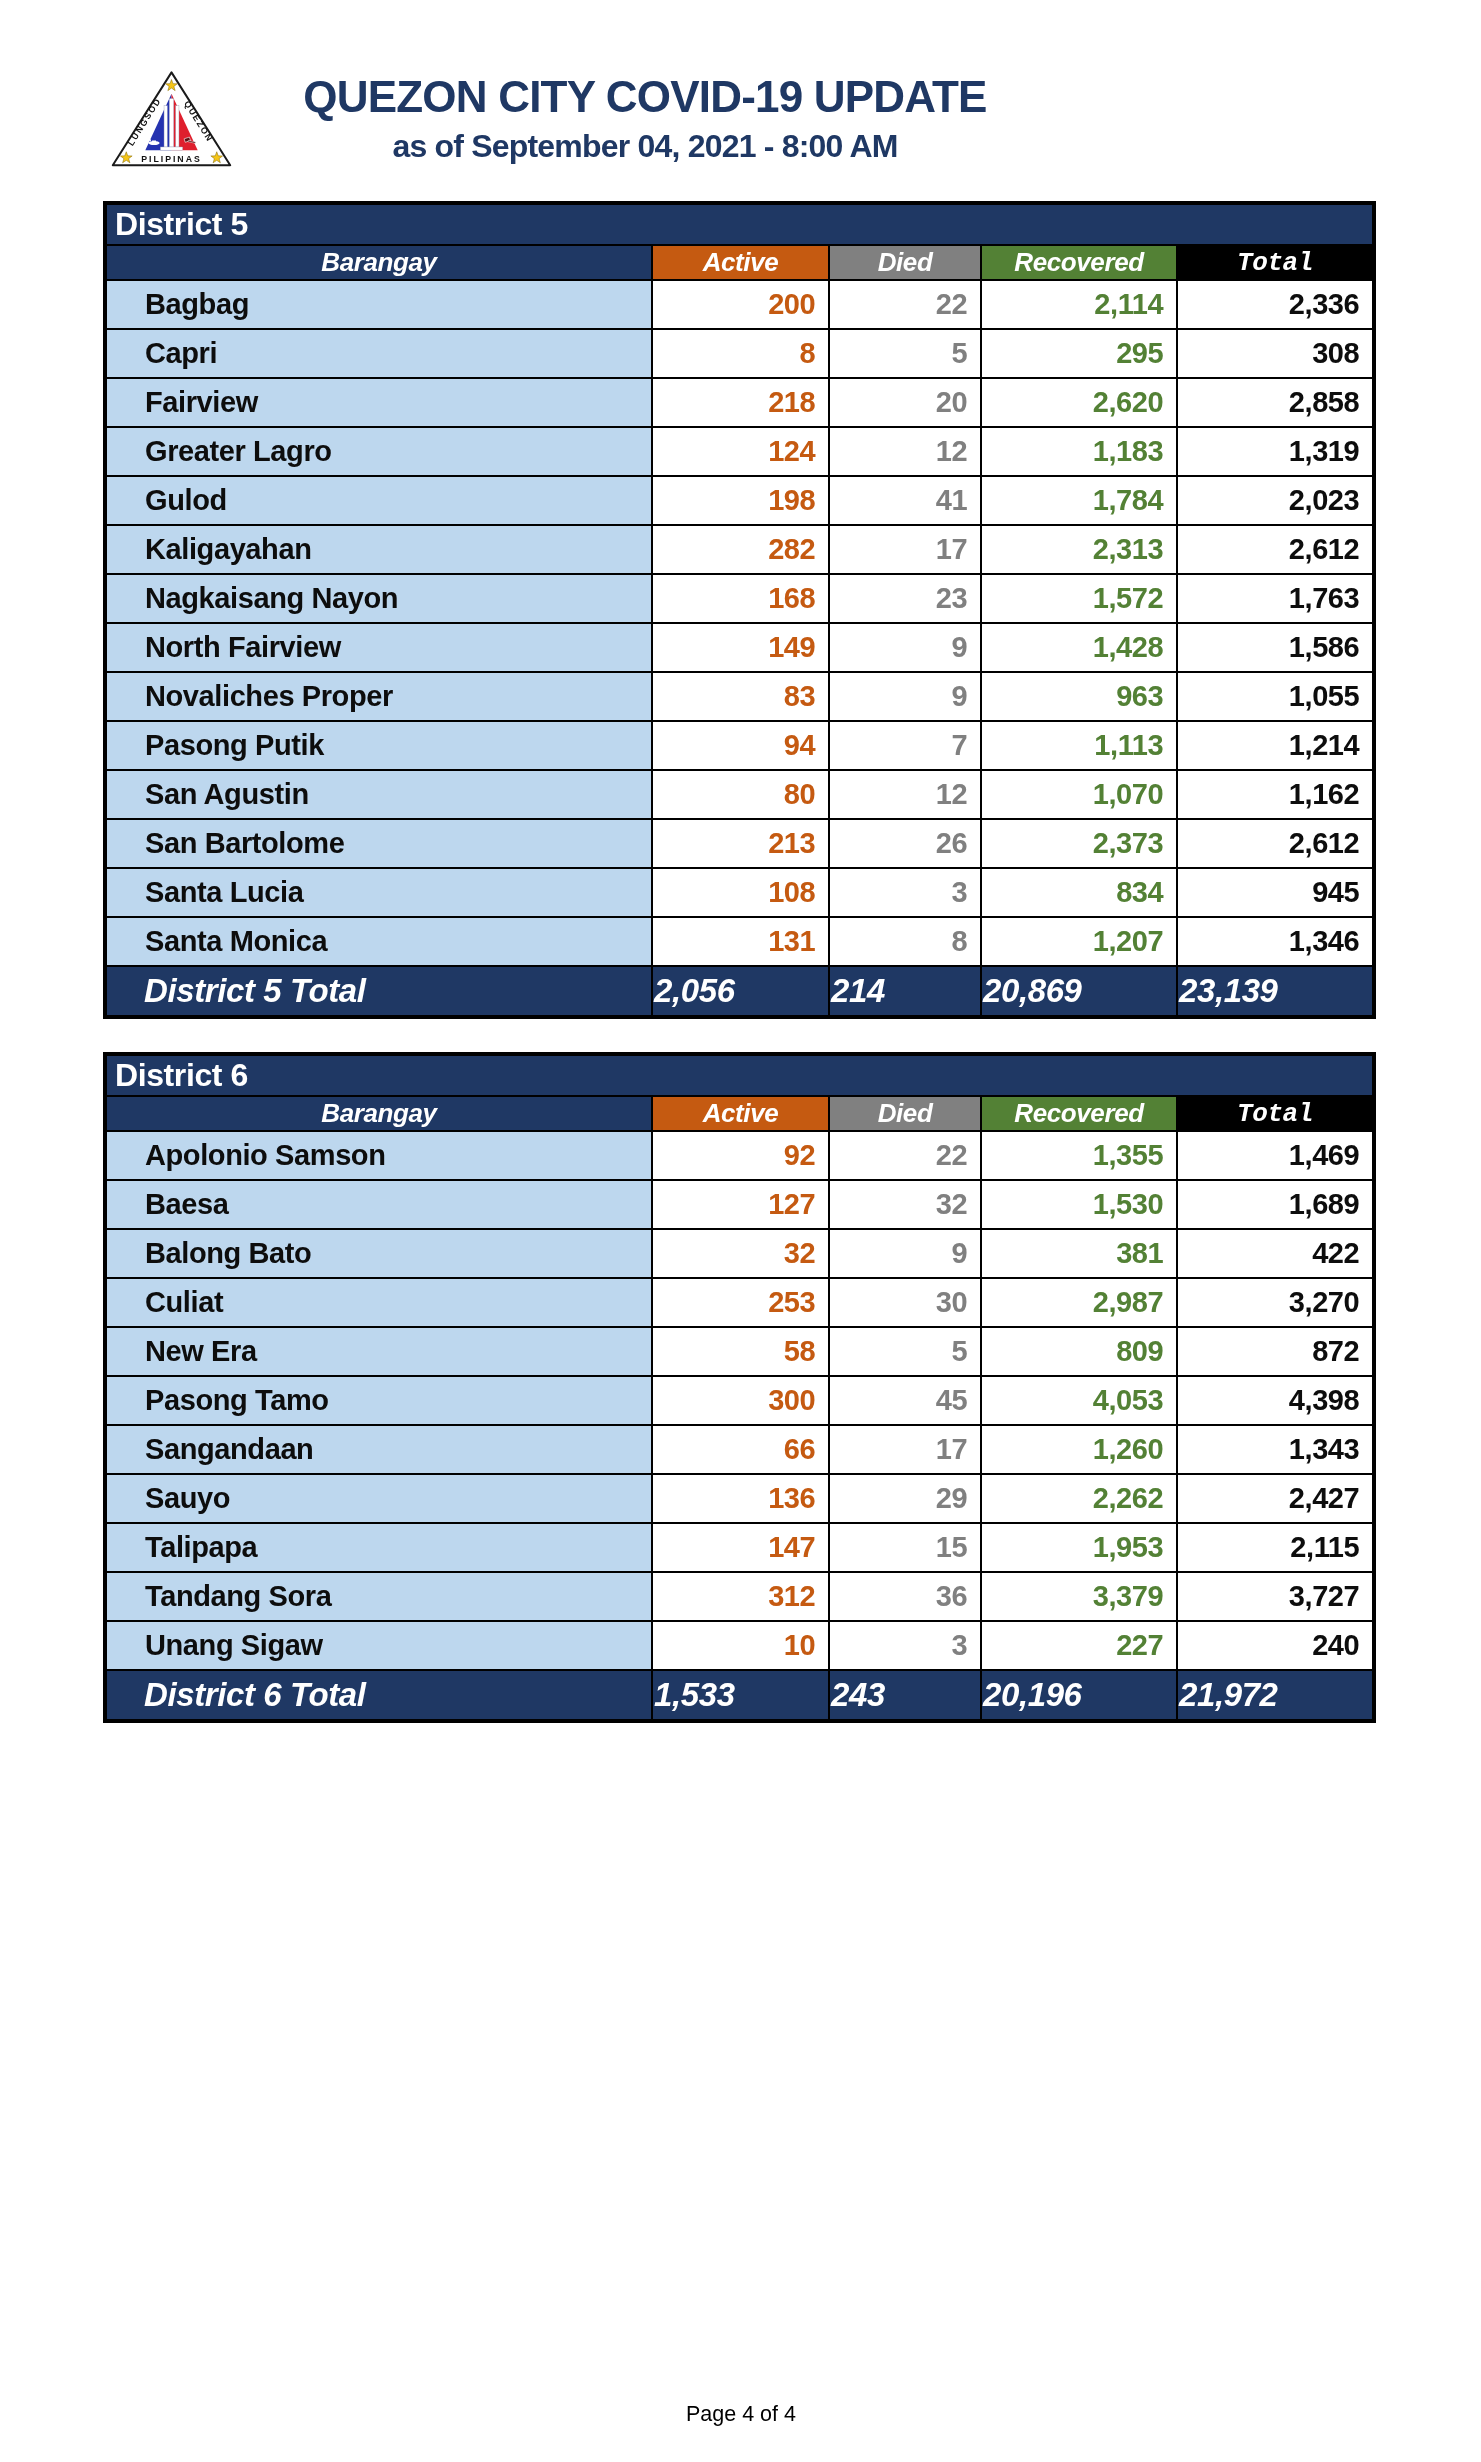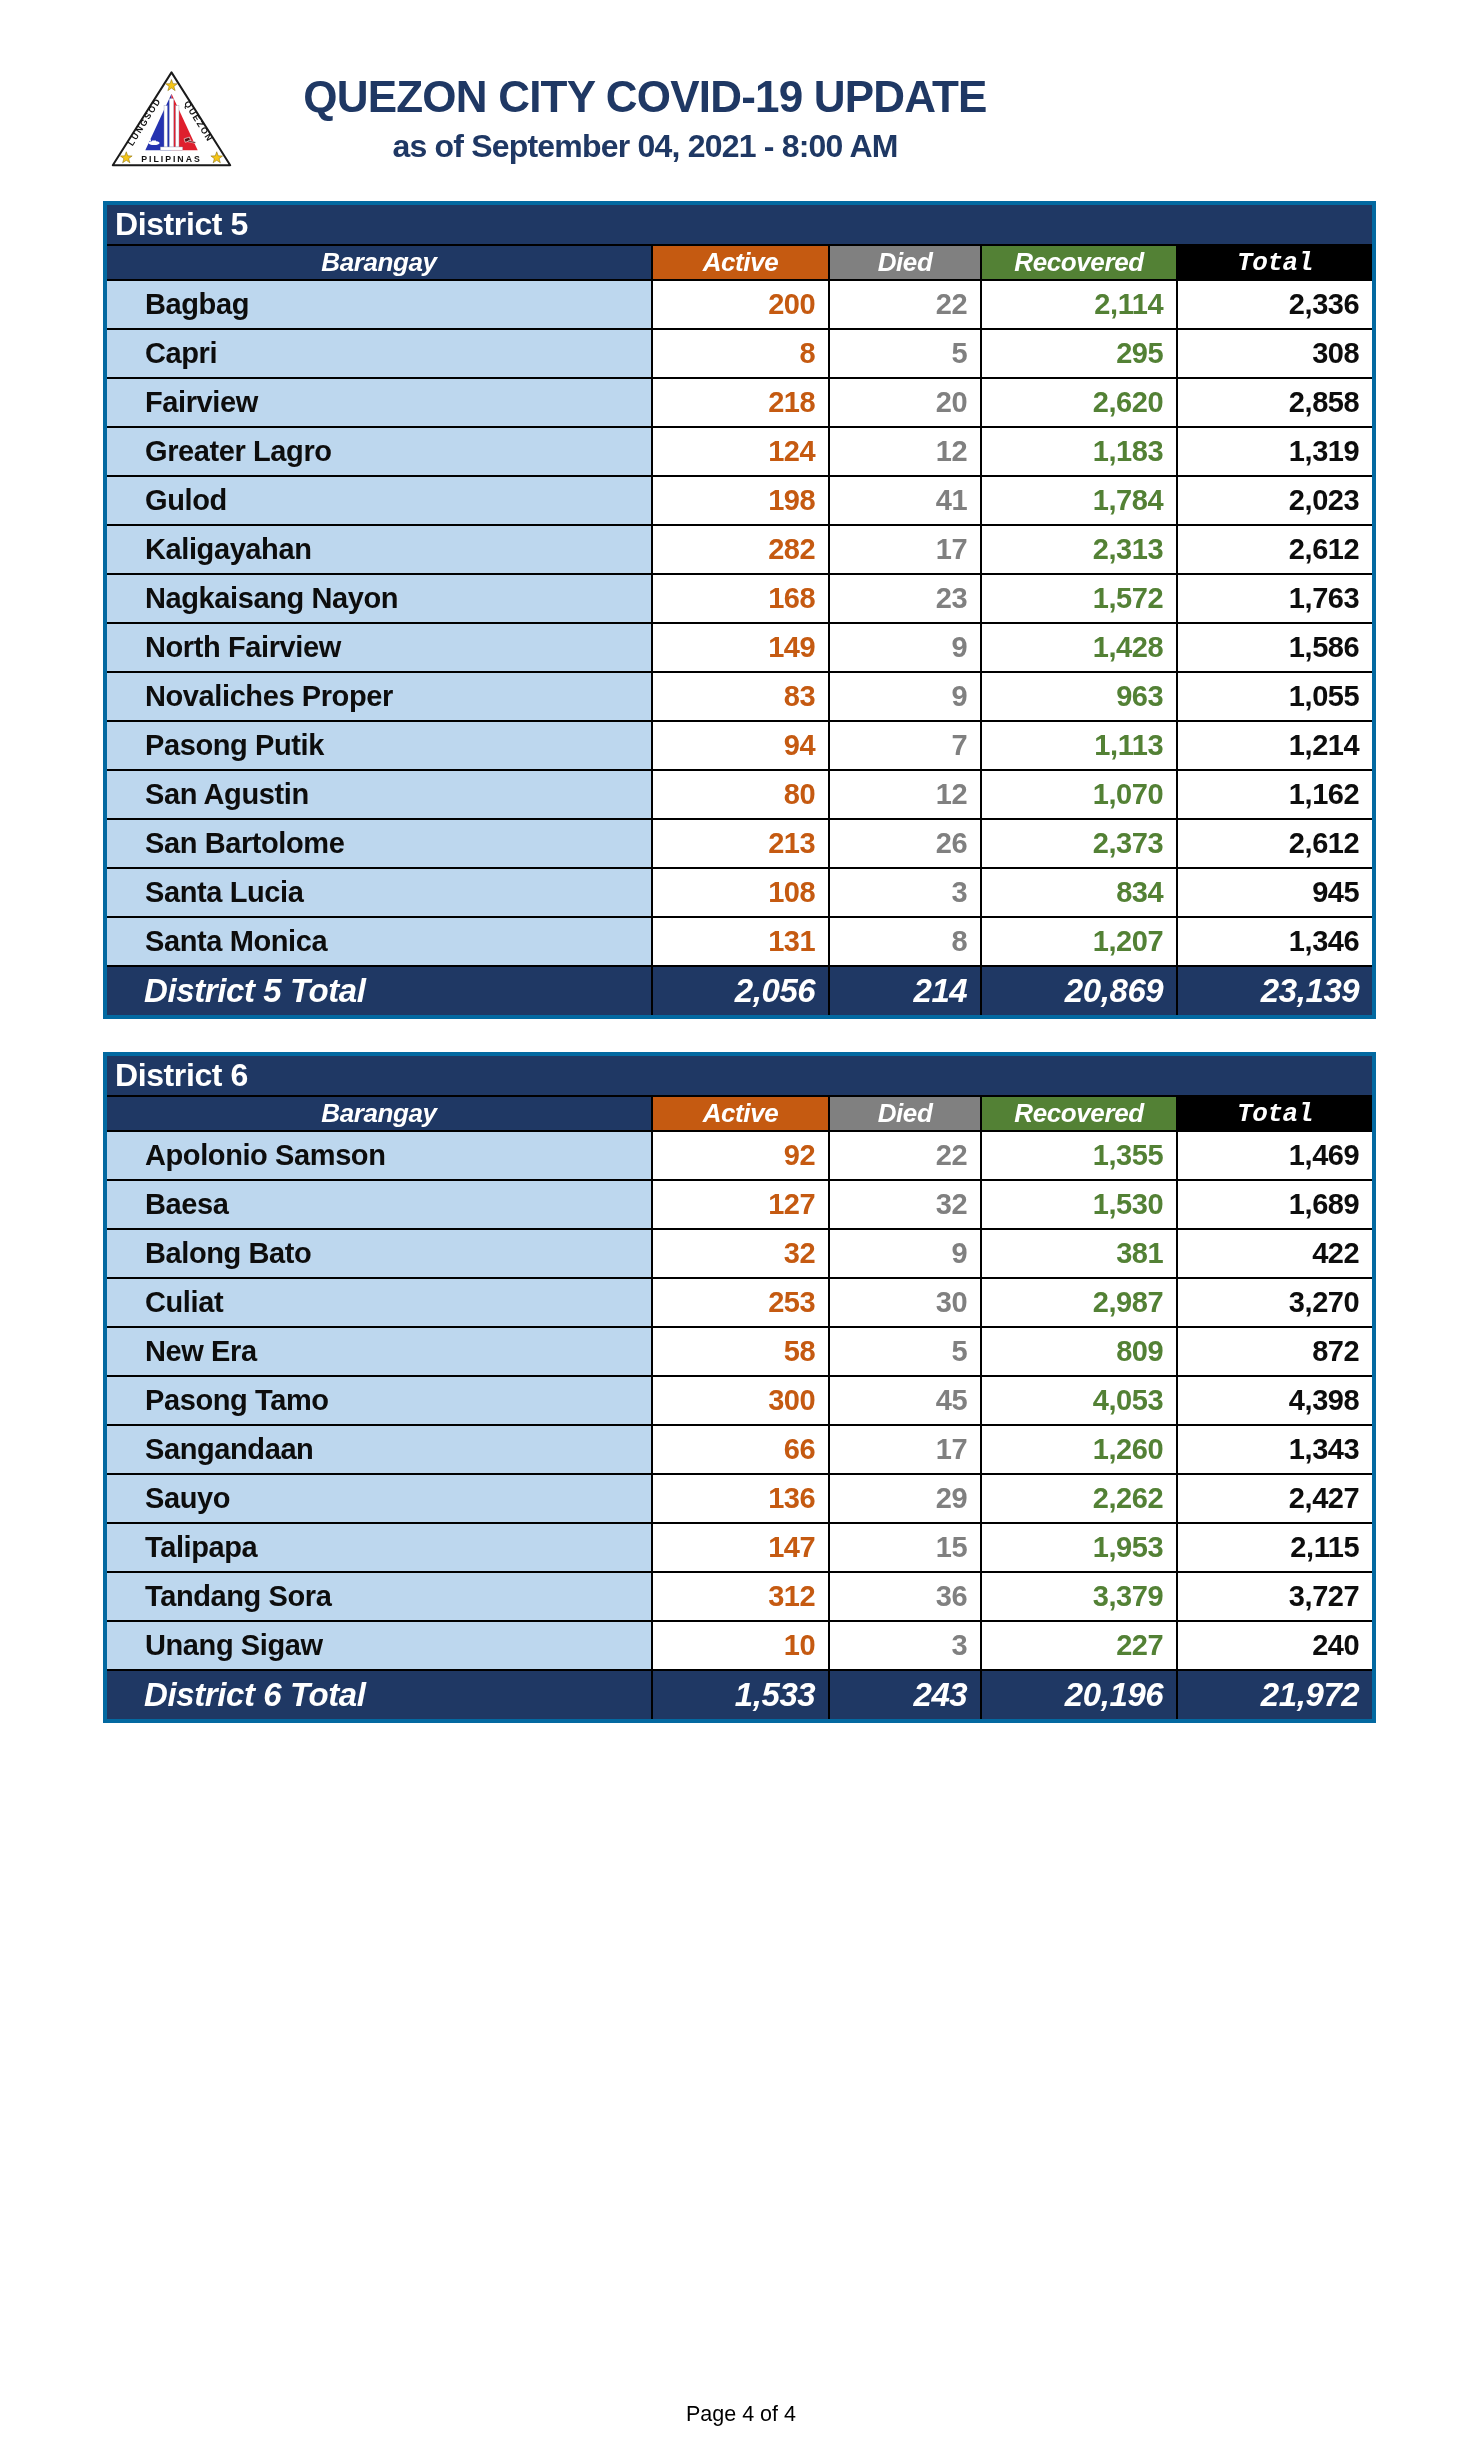--- a/index.html
+++ b/index.html
@@ -24,21 +24,21 @@
   }
   .subtitle{
     font-size:32px;font-weight:bold;color:var(--navy);
     letter-spacing:-0.8px;margin-top:8.8px;
   }
 
   
   table.district-table{
     position:absolute;left:103px;width:1269px;
     border-collapse:collapse;table-layout:fixed;
-    border:4px solid #0369a1;
+    border:4px solid #000000;
   }
   table.t5{top:201px;}
   table.t6{top:1052px;border-radius:9px;}
   .district-table th,.district-table td{
     border:2.4px solid #000;vertical-align:middle;
     letter-spacing:-0.4px;overflow:hidden;white-space:nowrap;
   }
   th.district-bar{
     height:40px;background:var(--navy);color:#fff;
     font-size:32px;font-weight:bold;text-align:left;padding-left:8px;
@@ -58,21 +58,21 @@
   td.c-active{color:var(--orange);}
   td.c-died{color:var(--gray);}
   td.c-recovered{color:var(--green);}
   td.c-total{color:var(--text-dark);}
 
   .total-row td{
     height:51px;background:var(--navy);color:#fff;
     font-size:33px;font-weight:bold;font-style:italic;
   }
   .total-row td.t-label{text-align:left;padding-left:37px;}
-  .total-row td.t-num{text-align:right;padding-right:12.7px;}
+  .total-row td.t-num{text-align:left;padding-right:12.7px;}
 
   
   .page-footer{
     position:absolute;top:2402px;left:0;width:1482px;
     text-align:center;font-size:21.5px;color:#000;
   }
 </style>
 </head>
 <body>
 

